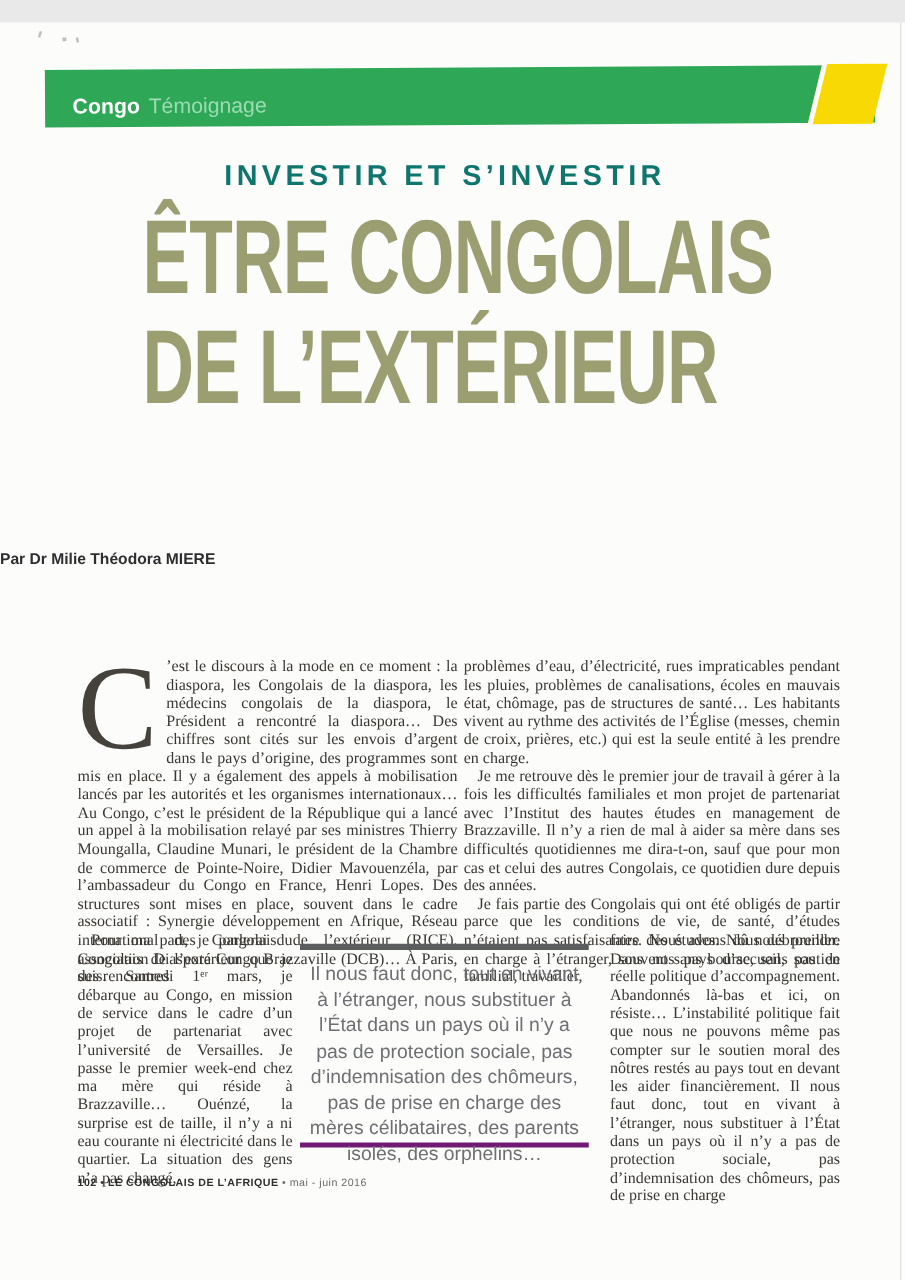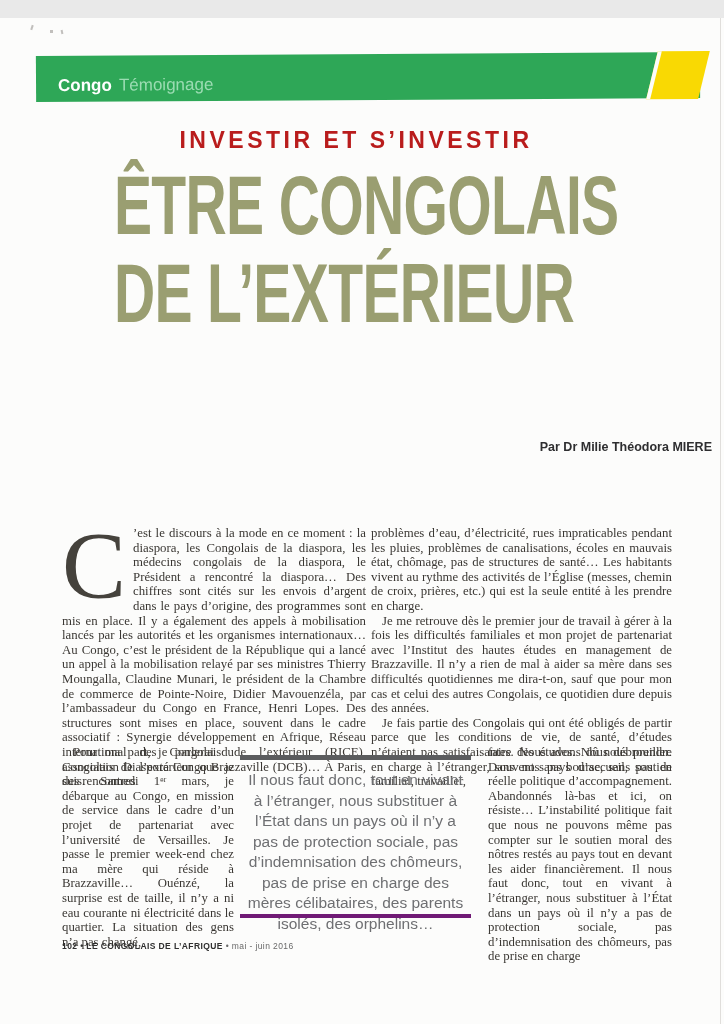--- a/index.html
+++ b/index.html
@@ -27,31 +27,31 @@
   .banner-label{
     position:absolute;left:22px;bottom:6px;
     font-family:"Liberation Sans",sans-serif;font-size:17px;line-height:20px;
   }
   .banner-region{color:#ffffff;font-weight:bold;}
   .banner-section{color:#9bdcb2;font-weight:normal;margin-left:7px;}
   
   .kicker{
     position:absolute;left:0;top:109px;width:712px;text-align:center;
     font-family:"Liberation Sans",sans-serif;font-weight:bold;
-    font-size:23px;letter-spacing:3.5px;color:#b91c1c;
+    font-size:23px;letter-spacing:3.5px;color:#0f766e;
   }
   .headline{
     position:absolute;left:0;top:143px;width:712px;margin:0;
     font-family:"Liberation Sans",sans-serif;font-weight:bold;
     font-size:84px;line-height:88px;color:#9a9e71;letter-spacing:-1px;
   }
   .headline-line{display:block;transform:scaleX(0.68);white-space:nowrap;}
   
   .byline{
-    position:absolute;left:0;top:421px;width:712px;text-align:right;
+    position:absolute;left:0;top:421px;width:712px;text-align:left;
     font-family:"Liberation Sans",sans-serif;font-size:12.5px;line-height:17px;
   }
   .byline-author{font-weight:bold;color:#2e2e30;}
   .byline-affiliation{color:#3c3c3e;}
   
   .bodytext{
     font-size:12.8px;line-height:14.6px;text-align:justify;
     color:#3a3733;hyphens:auto;
   }
   .bodytext p{margin:0;}

